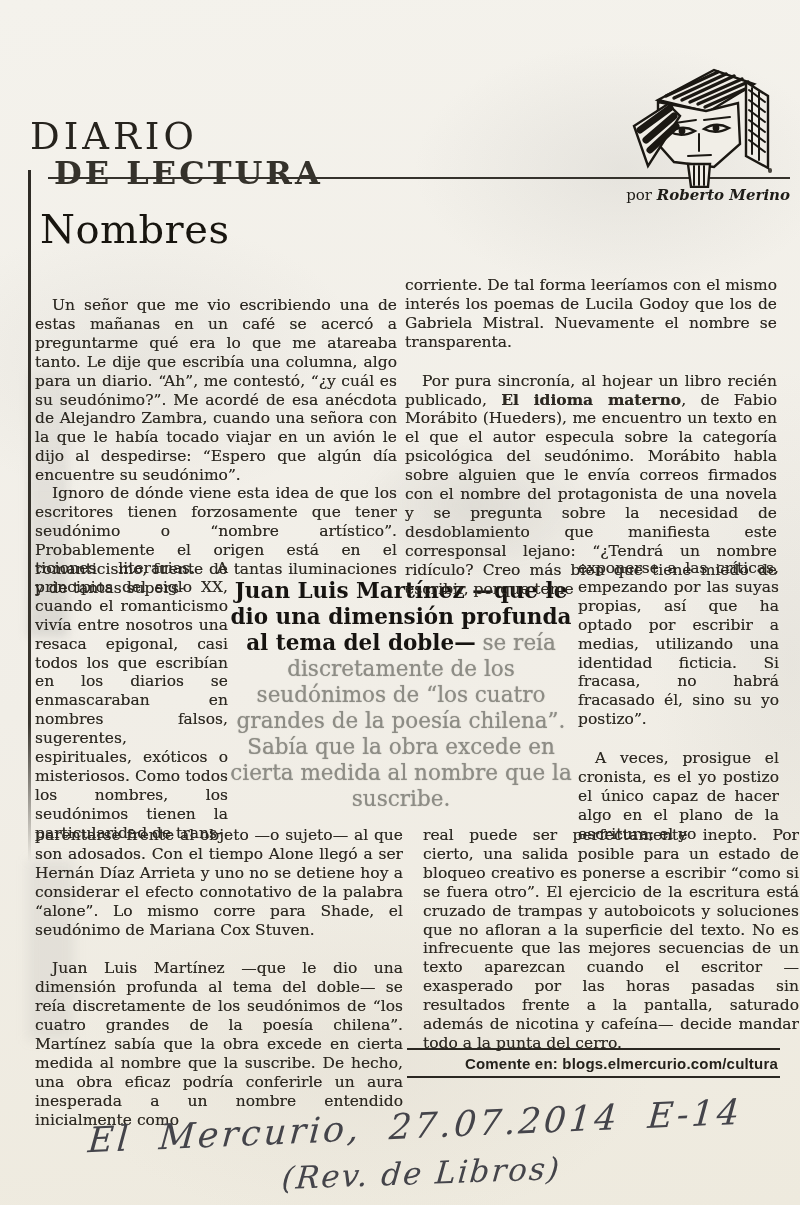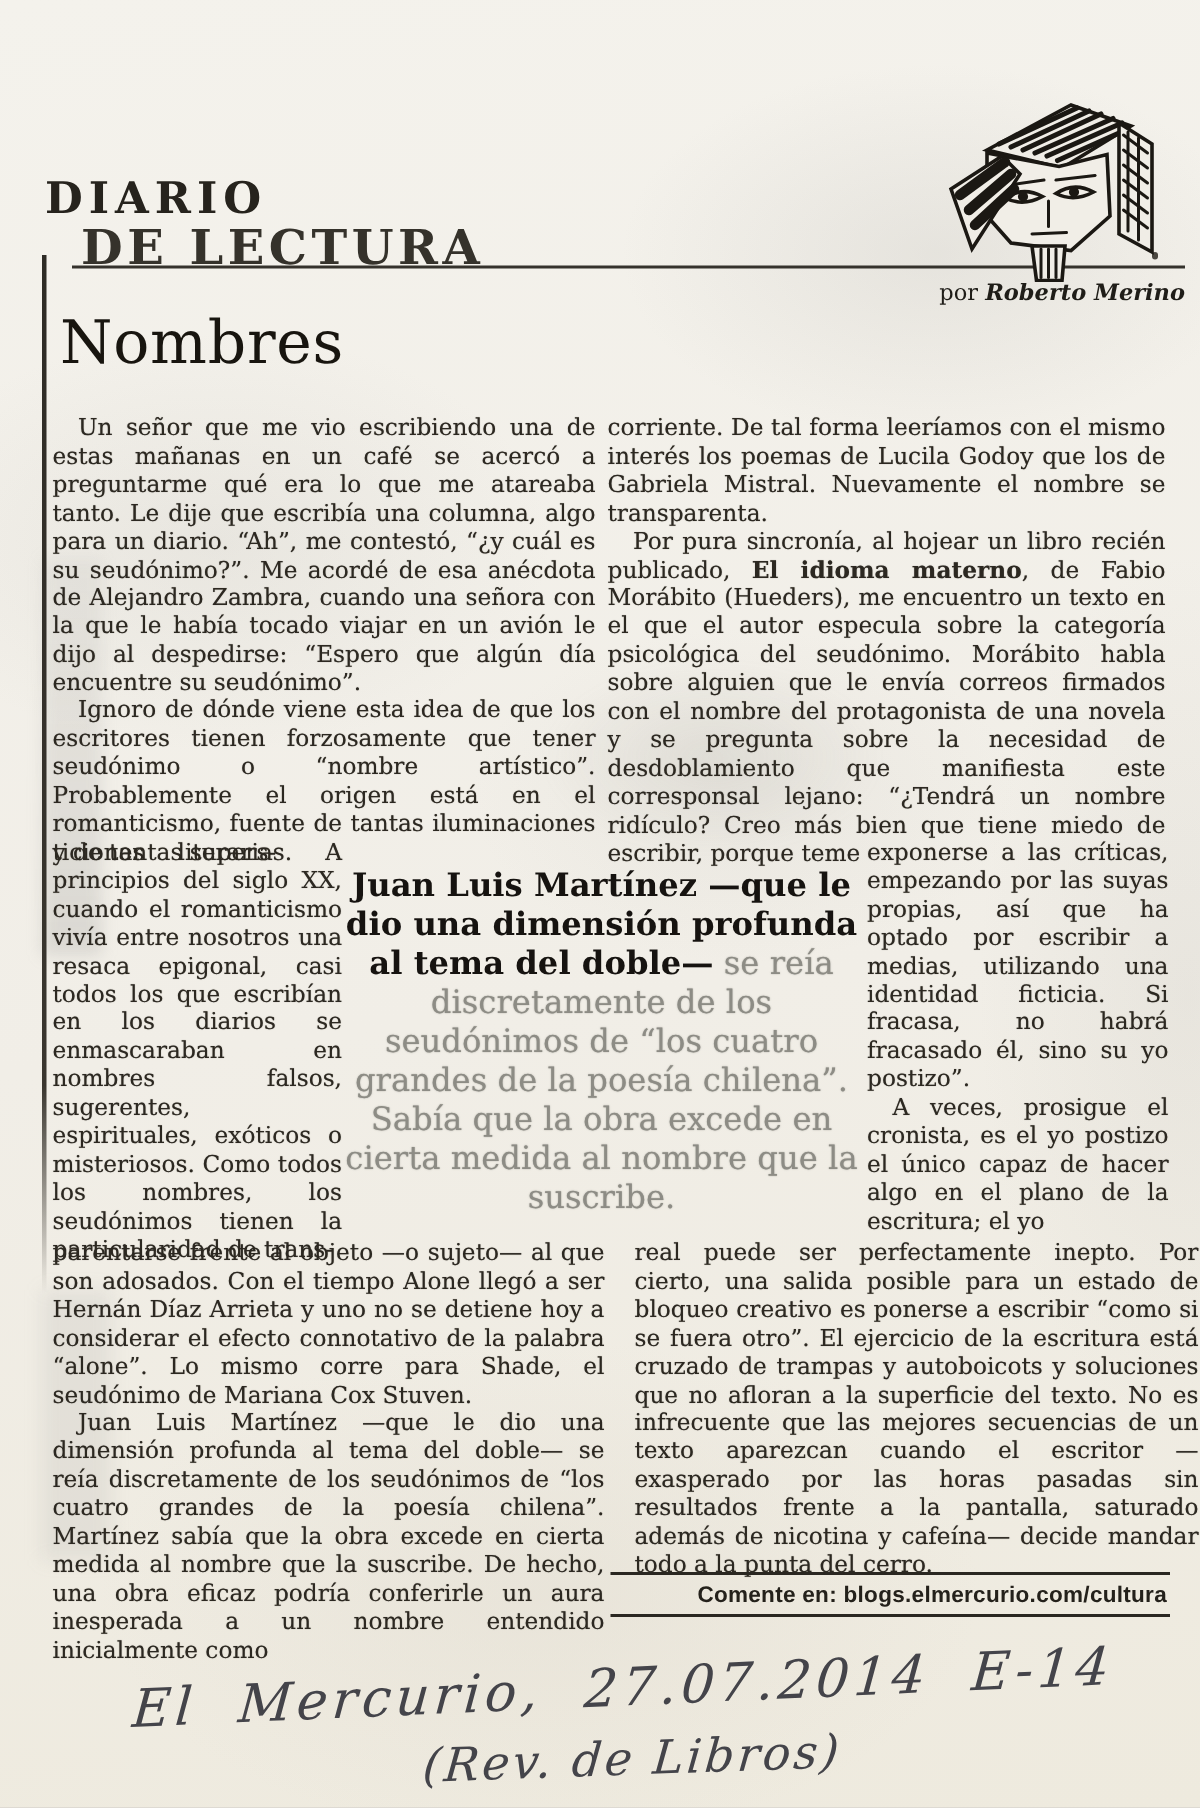--- a/index.html
+++ b/index.html
@@ -22,38 +22,38 @@
     background:linear-gradient(rgba(150,150,148,0.10), rgba(140,140,138,0.22));
     filter:blur(5px);}
   #band-left2{position:absolute;left:28px;top:860px;width:46px;height:180px;
     background:rgba(150,150,148,0.14);filter:blur(6px);}
   #ghost-blob{position:absolute;left:360px;top:440px;width:230px;height:130px;
     background:radial-gradient(ellipse at 50% 50%, rgba(160,158,150,0.16), transparent 70%);
     filter:blur(4px);}
 
   
   #section-label{position:absolute;left:30px;top:118px;line-height:1.0;color:#26231d;}
-  #section-label .l1{font-size:29px;letter-spacing:4px;font-weight:700;}
+  #section-label .l1{font-size:37px;letter-spacing:4px;font-weight:400;}
   #section-label .l2{font-size:32px;letter-spacing:3px;font-weight:600;margin-left:24px;margin-top:2px;color:#35322b;}
   #header-rule{position:absolute;left:48px;top:177px;width:742px;height:2px;background:#35322c;}
   #header-rule-dot{position:absolute;left:768px;top:168px;width:4px;height:5px;background:#4a463f;border-radius:2px;}
   #left-rule{position:absolute;left:28px;top:170px;width:3px;height:692px;background:linear-gradient(#2e2b25,#3a362f 80%, rgba(58,54,47,0));}
 
   #byline{position:absolute;left:560px;top:186px;width:230px;text-align:right;font-size:15px;color:#1f1d18;}
   #byline .name{font-weight:bold;font-style:italic;}
 
   #illustration{position:absolute;left:618px;top:50px;width:160px;height:138px;}
 
   #article-title{position:absolute;left:40px;top:206px;font-size:40px;font-weight:normal;color:#18150f;letter-spacing:0.5px;text-align:center;}
 
   
   .block{position:absolute;text-align:justify;font-size:15.5px;line-height:18.9px;
     color:#2c2821;text-shadow:0 0 0.6px rgba(44,40,33,0.55);}
   .para{margin:0;}
-  .para.indent{text-indent:17px;}
+  .para.indent{text-indent:17px;margin-top:20px;}
   .booktitle{font-weight:bold;}
 
   #l-b1{left:35px;top:276px;width:362px;}
   #l-b2{left:35px;top:464px;width:362px;}
   #l-b3{left:35px;top:559px;width:193px;}
   #l-b4{left:35px;top:826px;width:368px;}
   #r-b1{left:405px;top:276px;width:372px;}
   #r-b2{left:578px;top:559px;width:201px;}
   #r-b3{left:423px;top:826px;width:376px;}
 

